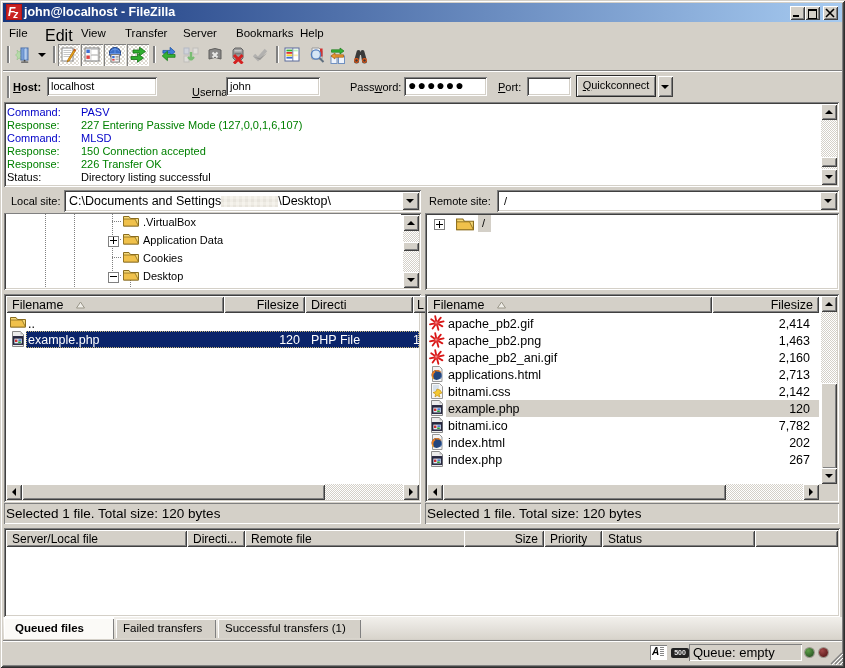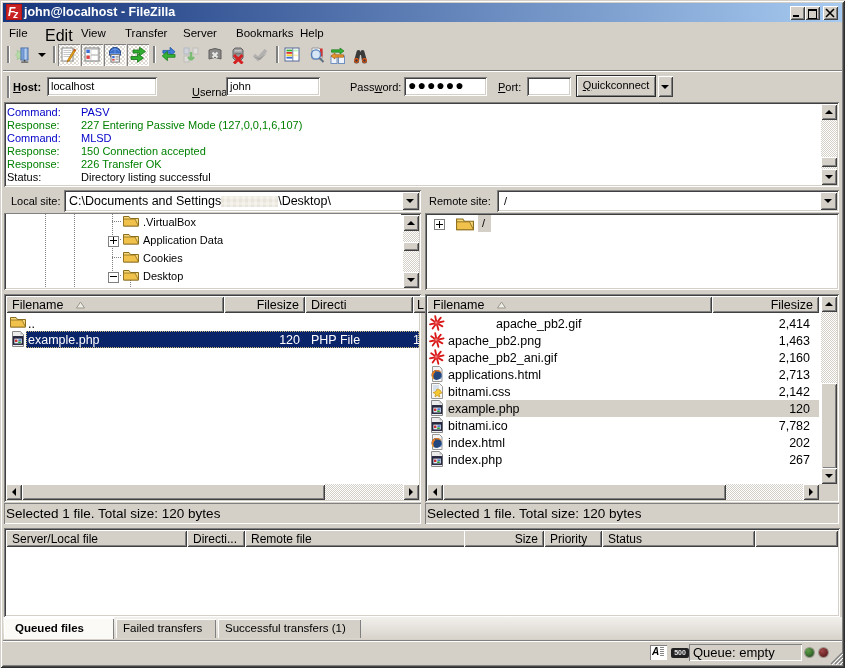--- a/index.html
+++ b/index.html
@@ -492,21 +492,21 @@
               <path d="M7.6 8 L14.6 6.4"></path>
     <path d="M7.6 8 L13.4 11.4"></path>
               <path d="M7.6 8 L9.4 14.8"></path>
               <path d="M7.6 8 L3.6 13.6"></path>
     <path d="M7.6 8 L1 9.4"></path>
               <path d="M7.6 8 L2.2 4.2"></path>
   </g>
   <circle cx="7.6" cy="8" r="2.6" fill="#e23434"></circle>
   <circle cx="7.2" cy="7.6" r="1.2" fill="#f08080"></circle>
 </svg></div>
-        <div class="a" style="left:21px;top:2px;margin-left:48px;">apache_pb2.gif</div>
+        <div class="a" style="left:21px;top:2px;">apache_pb2.gif</div>
         <div class="a" style="left:285px;top:2px;width:98px;text-align:right;">2,414</div>
       </div>
       <div class="a" style="left:0;top:19px;width:392px;height:17px;">
         <div class="a" style="left:2px;top:0px;"><svg width="16" height="16" viewBox="0 0 16 16">
   <g stroke="#d81616" stroke-width="1.8" stroke-linecap="round">
     <path d="M7.6 8 L6.2 1.2"></path>
               <path d="M7.6 8 L11.8 2.6"></path>
               <path d="M7.6 8 L14.6 6.4"></path>
     <path d="M7.6 8 L13.4 11.4"></path>
               <path d="M7.6 8 L9.4 14.8"></path>

